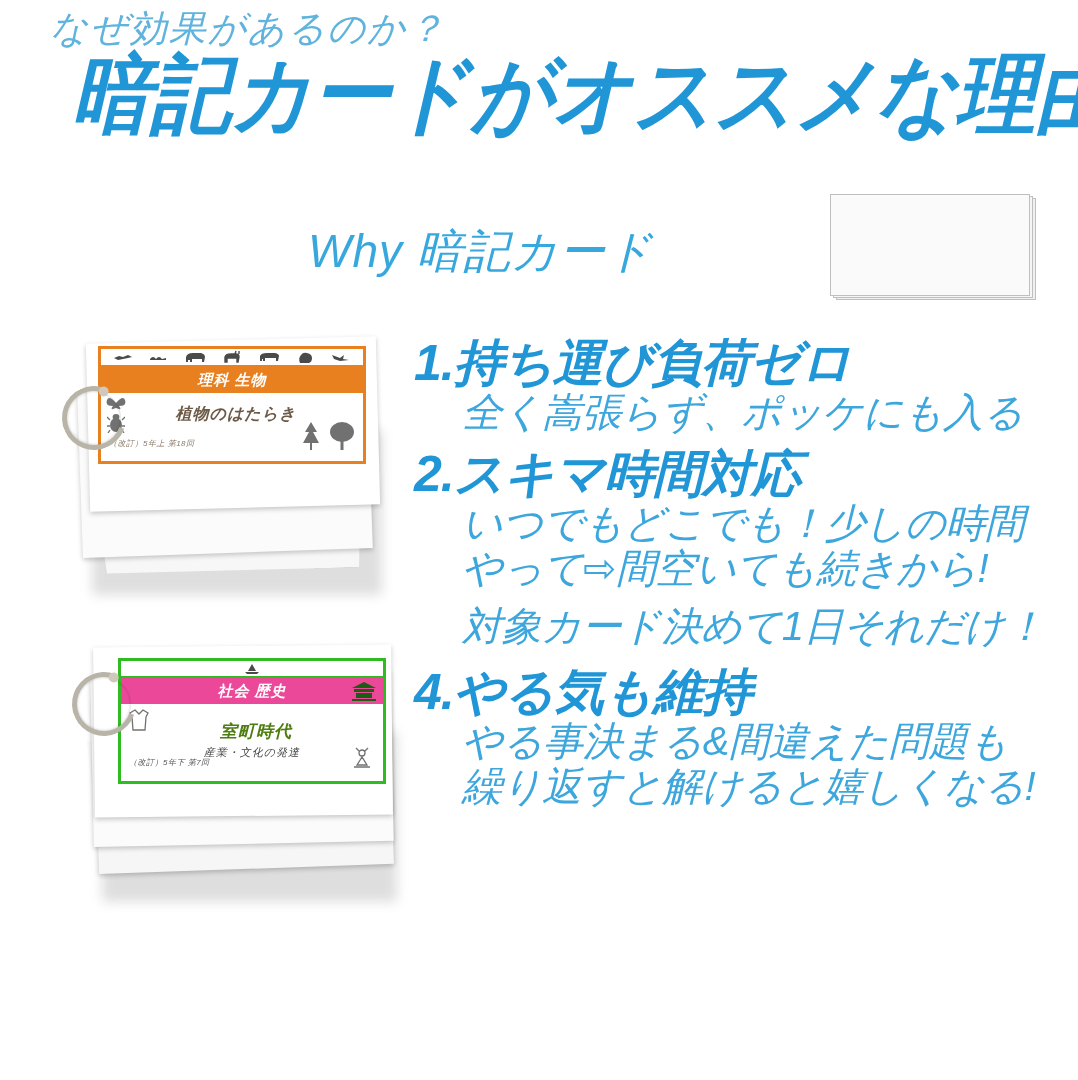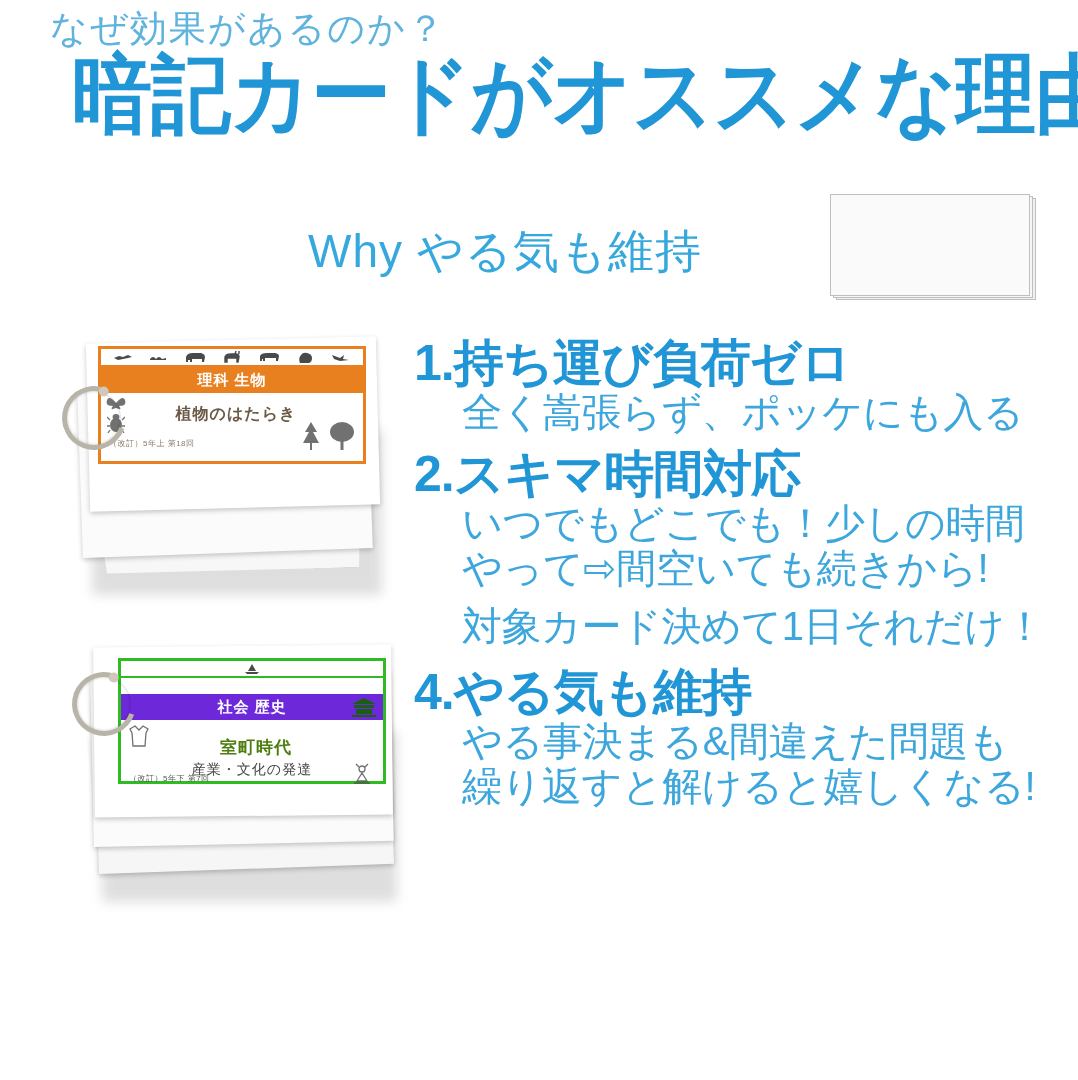--- a/index.html
+++ b/index.html
@@ -11,20 +11,21 @@
   body {
     font-family: "Liberation Sans", "DejaVu Sans", sans-serif;
     -webkit-font-smoothing: antialiased;
   }
   #page {
     position: relative;
     width: 1078px;
     height: 1080px;
     background: #ffffff;
     overflow: hidden;
+    font-style: italic;
   }
 
   
   .kicker {
     position: absolute;
     left: 50px;
     top: 10px;
     font-size: 37px;
     line-height: 1.0;
     color: #5fb3dd;
@@ -184,39 +185,39 @@
     background: #e8801f;
     color: #ffffff;
     font-weight: bold;
     font-size: 15px;
     text-align: center;
     line-height: 26px;
     height: 26px;
     letter-spacing: 1px;
     position: relative;
   }
-  .card-face.green .cf-band { background: #6d28d9; margin-top: 16px; }
+  .card-face.green .cf-band { background: #ec4899; }
 
   .cf-body {
     position: relative;
     height: 60px;
   }
   .cf-title {
     text-align: center;
     font-size: 16px;
     color: #6b5a46;
     font-weight: 600;
     padding-top: 11px;
     letter-spacing: 1px;
     margin-left: 8px;
   }
   .card-face.green .cf-title { color: #4d7c0f; padding-top: 16px; font-size: 17px; }
   .cf-subtitle {
     text-align: center;
-    font-size: 14px;
+    font-size: 11px;
     color: #444444;
     letter-spacing: 1px;
     margin-top: 2px;
   }
   .cf-foot {
     position: absolute;
     left: 8px;
     bottom: 4px;
     font-size: 8px;
     color: #8a7a68;
@@ -331,21 +332,21 @@
   }
 </style>
 </head>
 <body>
 
 <div id="page">
 
   <div class="kicker">なぜ効果があるのか？</div>
   <div class="headline">暗記カードがオススメな理由</div>
 
-  <div class="why-label">Why やる気も維持</div>
+  <div class="why-label">Why 暗記カード</div>
 
   <div class="photo" id="stack-science">
     <div class="stack-shadow" style="left:26px; top:96px; width:290px; height:165px;"></div>
     <div class="paper tail"></div>
     <div class="paper p3"></div>
     <div class="paper p2"></div>
     <div class="paper p1"></div>
 
     <div class="card-face" style="left:32px; top:12px; width:268px; height:118px;">
       <div class="cf-strip">

